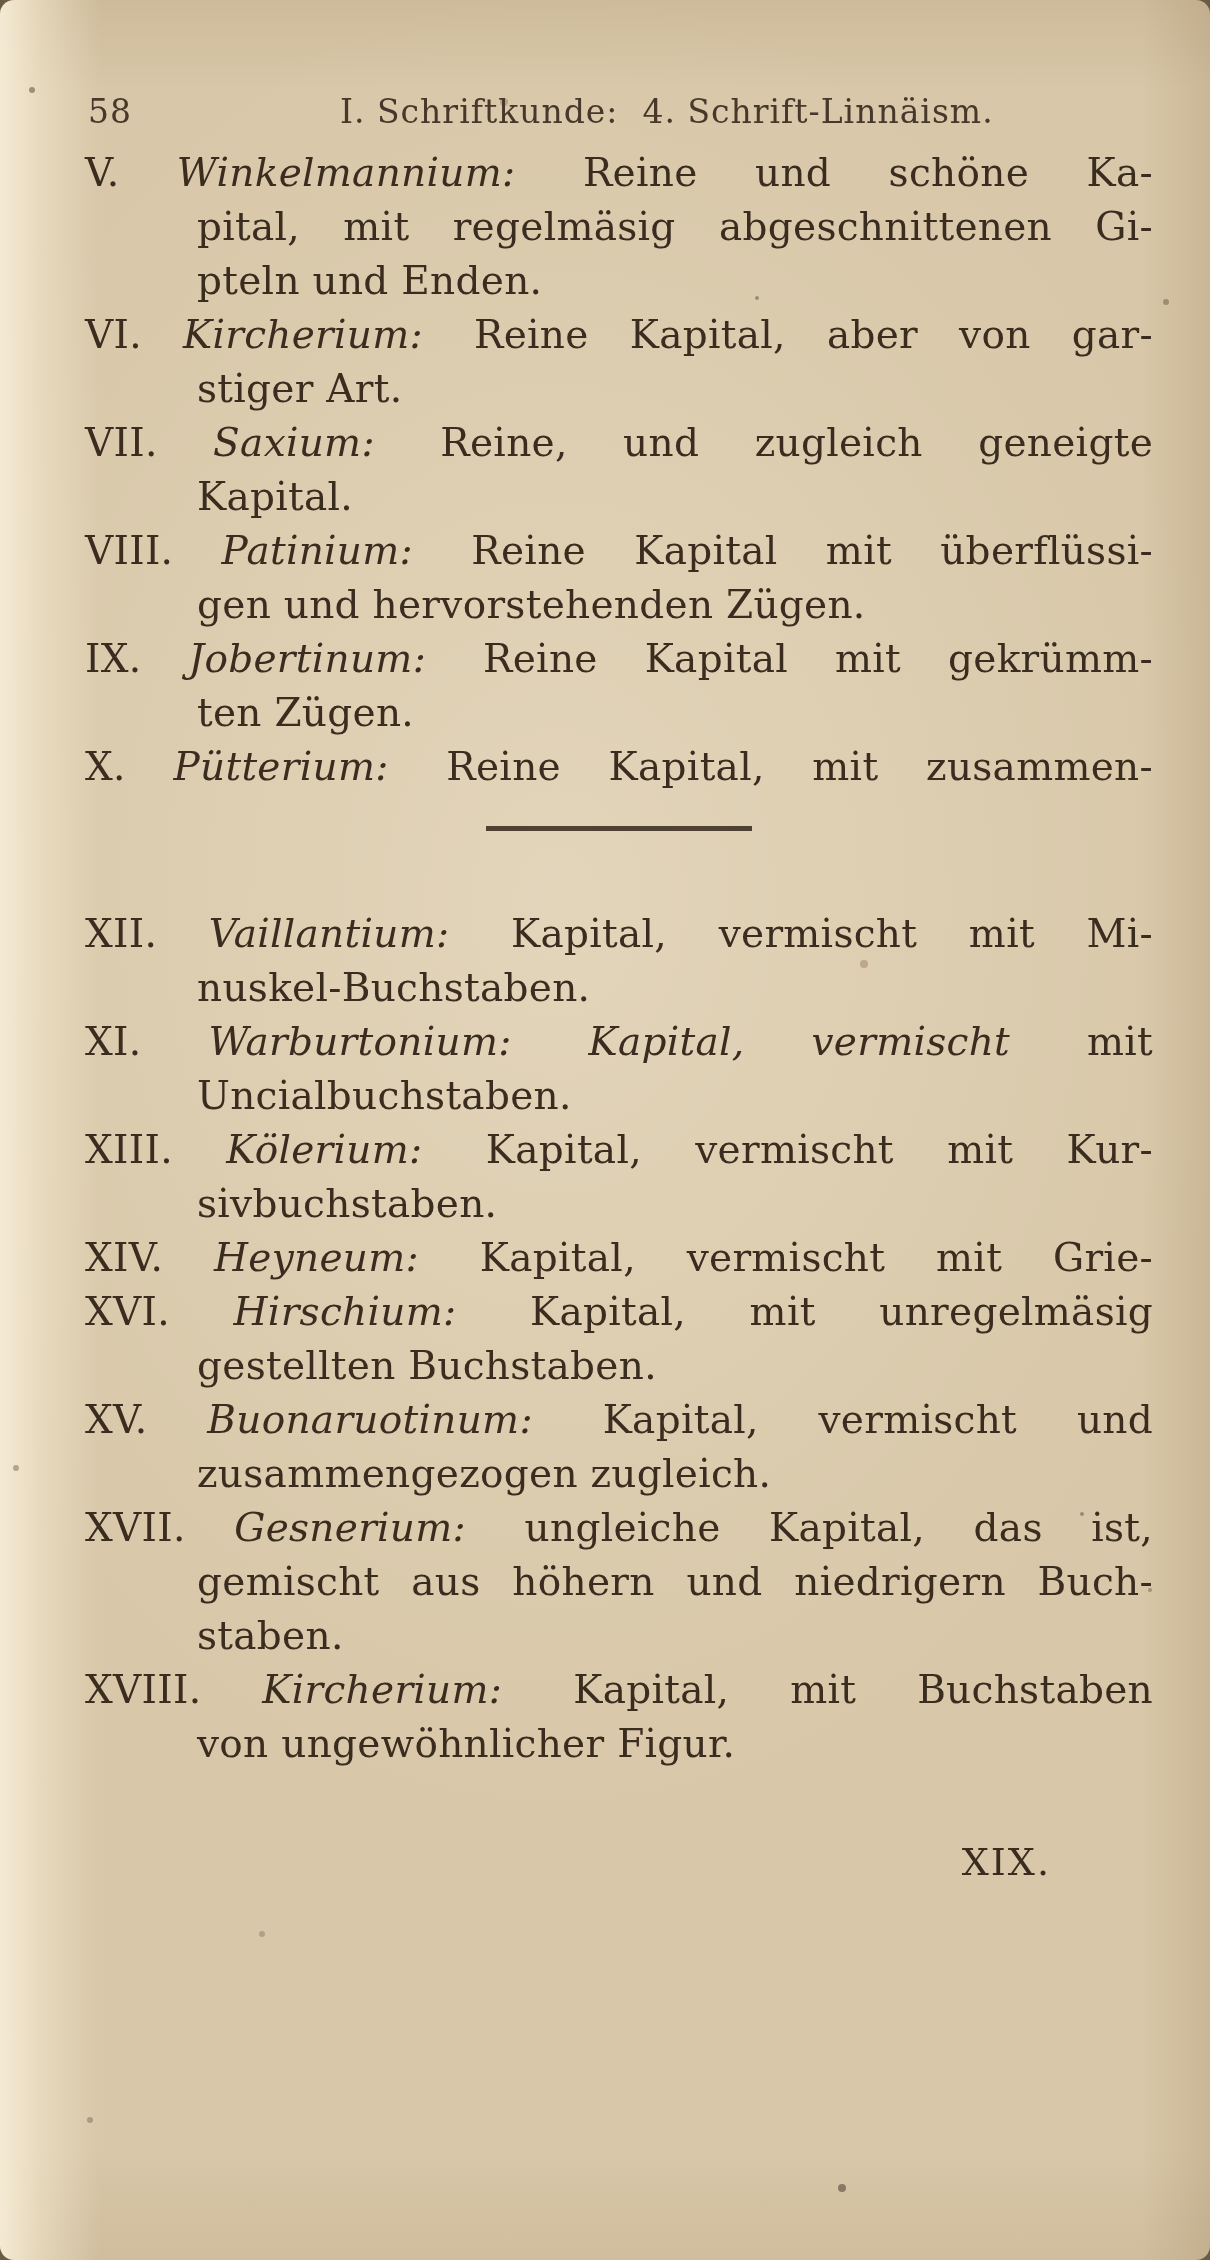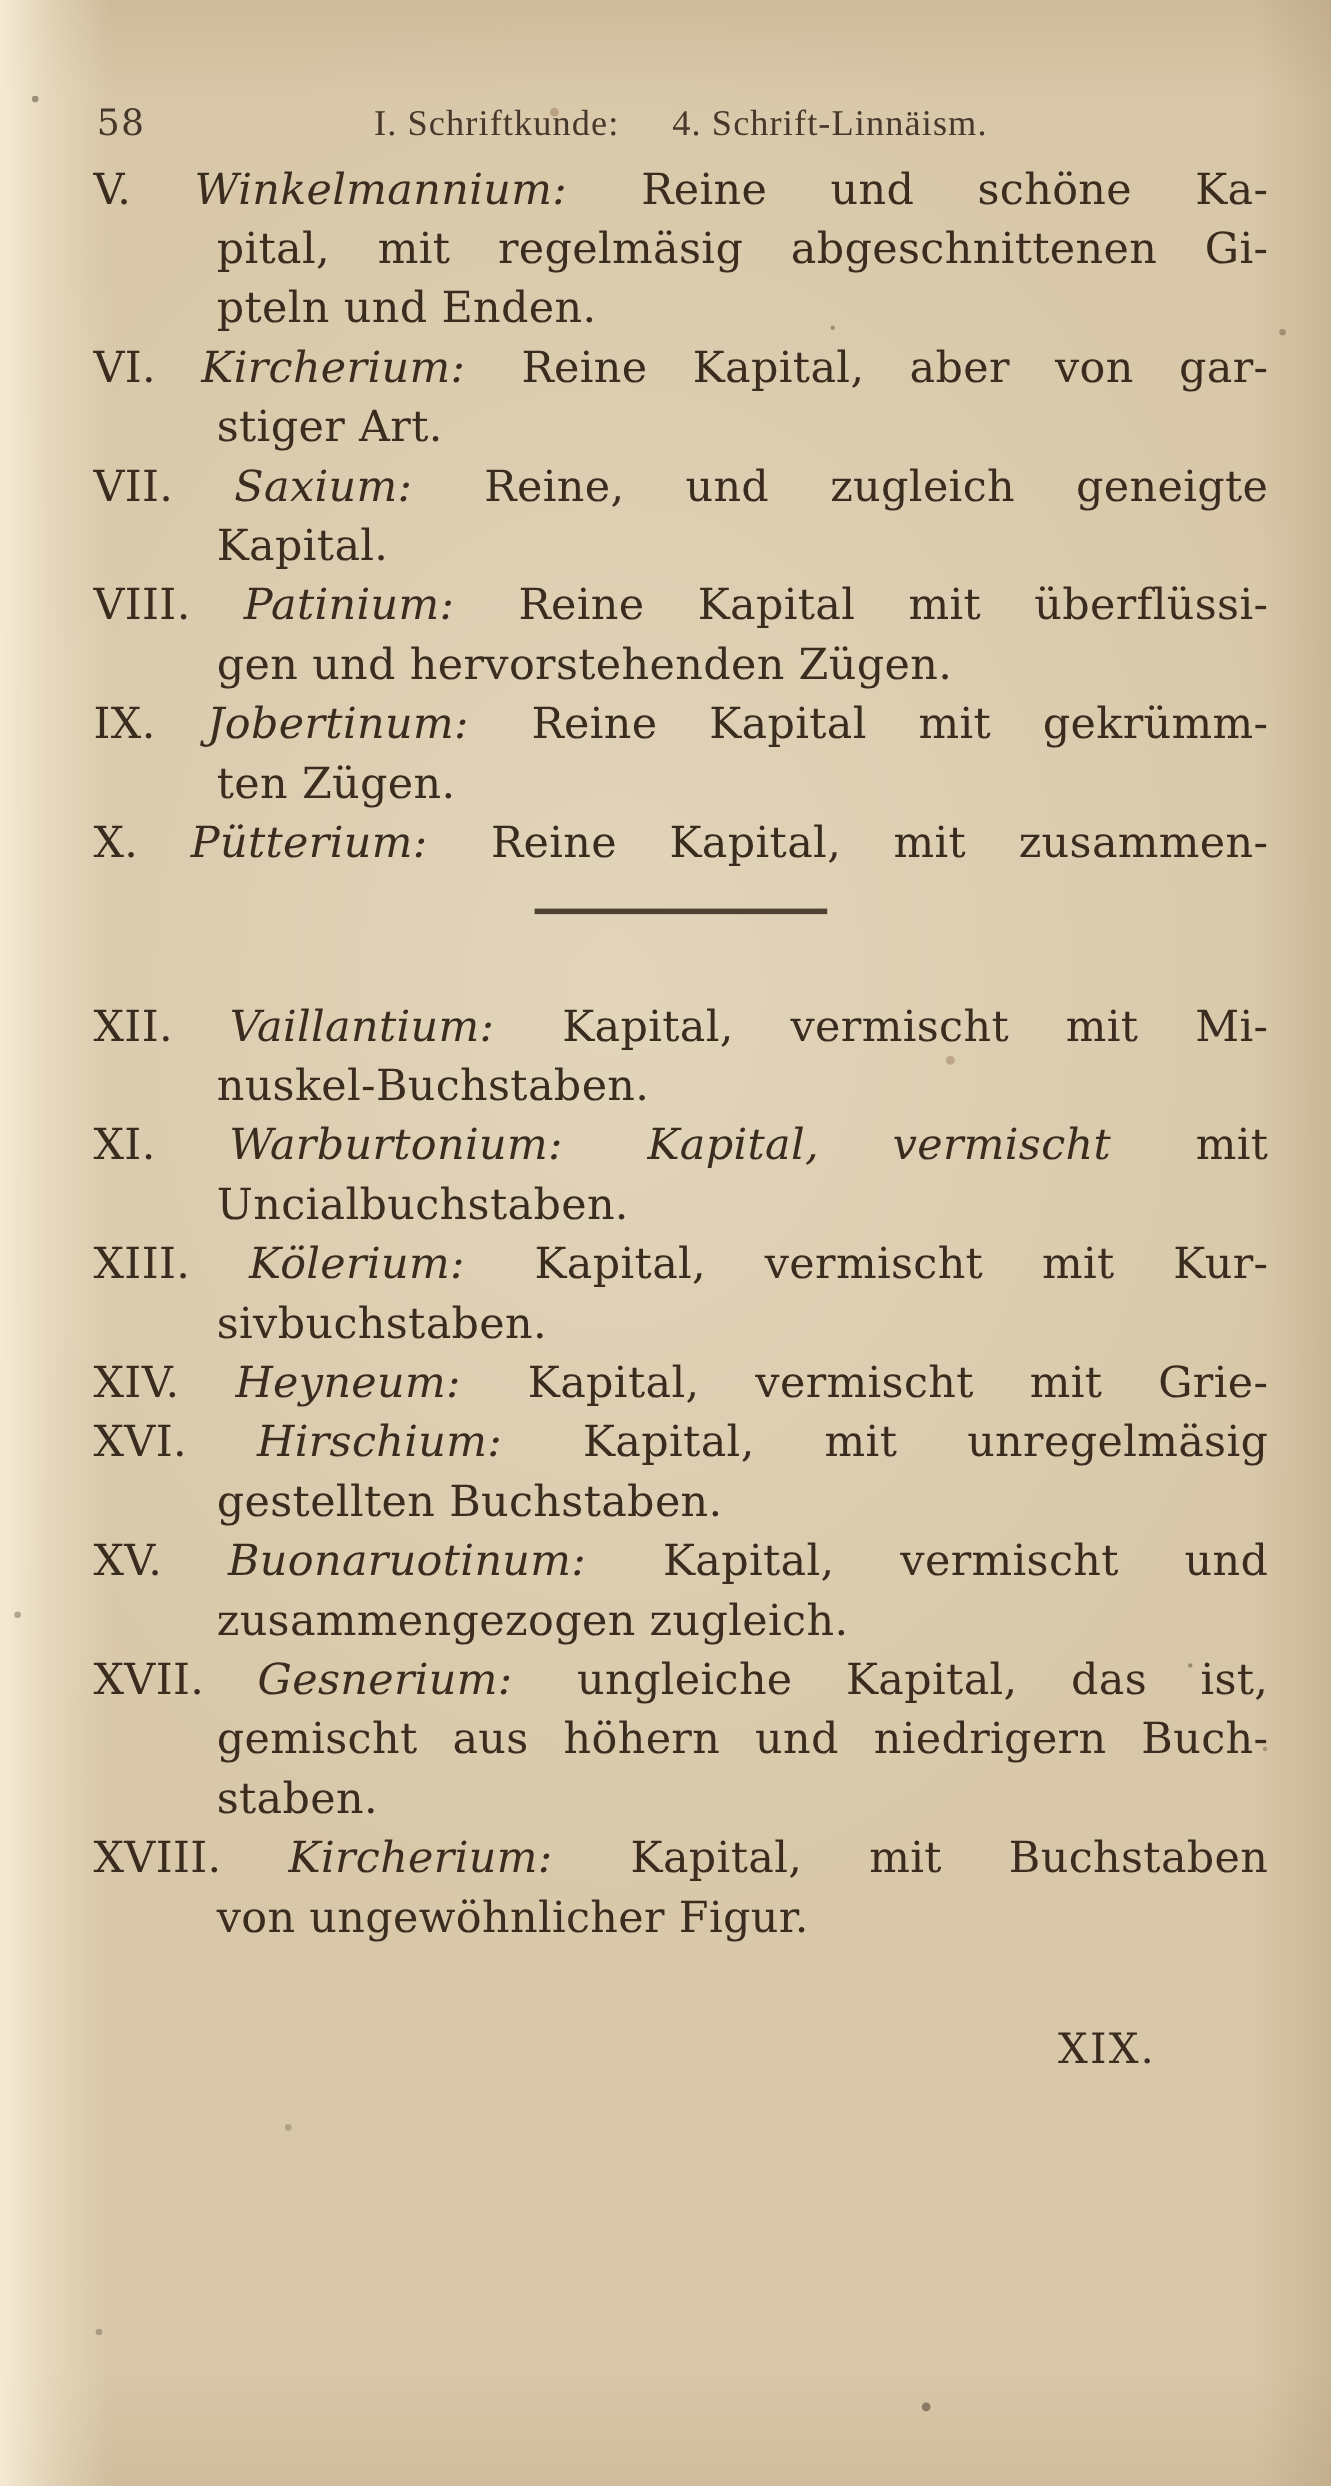--- a/index.html
+++ b/index.html
@@ -14,29 +14,30 @@
     overflow:hidden;
     font-family:"DejaVu Serif","Liberation Serif",serif;
     color:var(--ink);
     background:
       linear-gradient(90deg, rgba(246,236,214,0.95) 0px, rgba(240,228,202,0.6) 42px, rgba(0,0,0,0) 100px),
       linear-gradient(270deg, rgba(146,117,78,0.20) 0px, rgba(0,0,0,0) 70px),
       linear-gradient(0deg,   rgba(146,117,78,0.12) 0px, rgba(0,0,0,0) 110px),
       linear-gradient(180deg, rgba(150,122,82,0.16) 0px, rgba(0,0,0,0) 90px),
       radial-gradient(ellipse 980px 1300px at 46% 40%, rgba(255,250,235,0.28), rgba(0,0,0,0) 72%),
       var(--paper);
+    border-radius: 14px;
   }
   .header{
     position:absolute;top:92px;left:0;right:0;
     display:flex;align-items:baseline;
     font-size:33px;letter-spacing:1px;
     color:#46382a;
   }
   .pageno{margin-left:88px;}
-  .header-titles{margin-left:208px;display:flex;gap:48px;font-family:Liberation Serif, serif;}
+  .header-titles{margin-left:208px;display:flex;gap:24px;}
   .text{
     position:absolute;top:146px;left:85px;width:1068px;
     font-size:39px;line-height:54px;
     letter-spacing:0.3px;
   }
   .line{min-height:54px;}
   .just{text-align:justify;text-align-last:justify;}
   .cont{padding-left:112px;}
   .numeral{font-style:normal;}
   .name{font-style:italic;margin-right:10px;}

